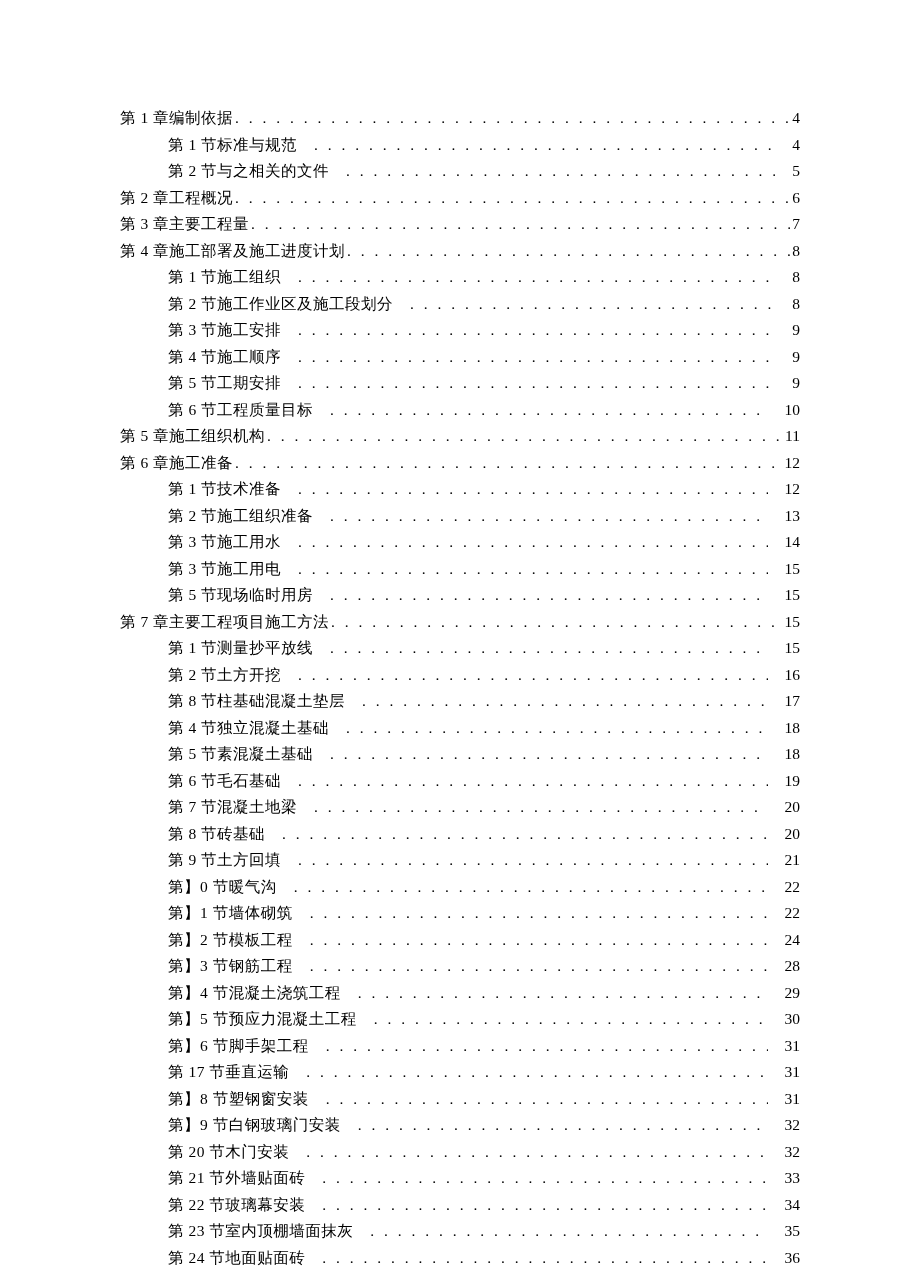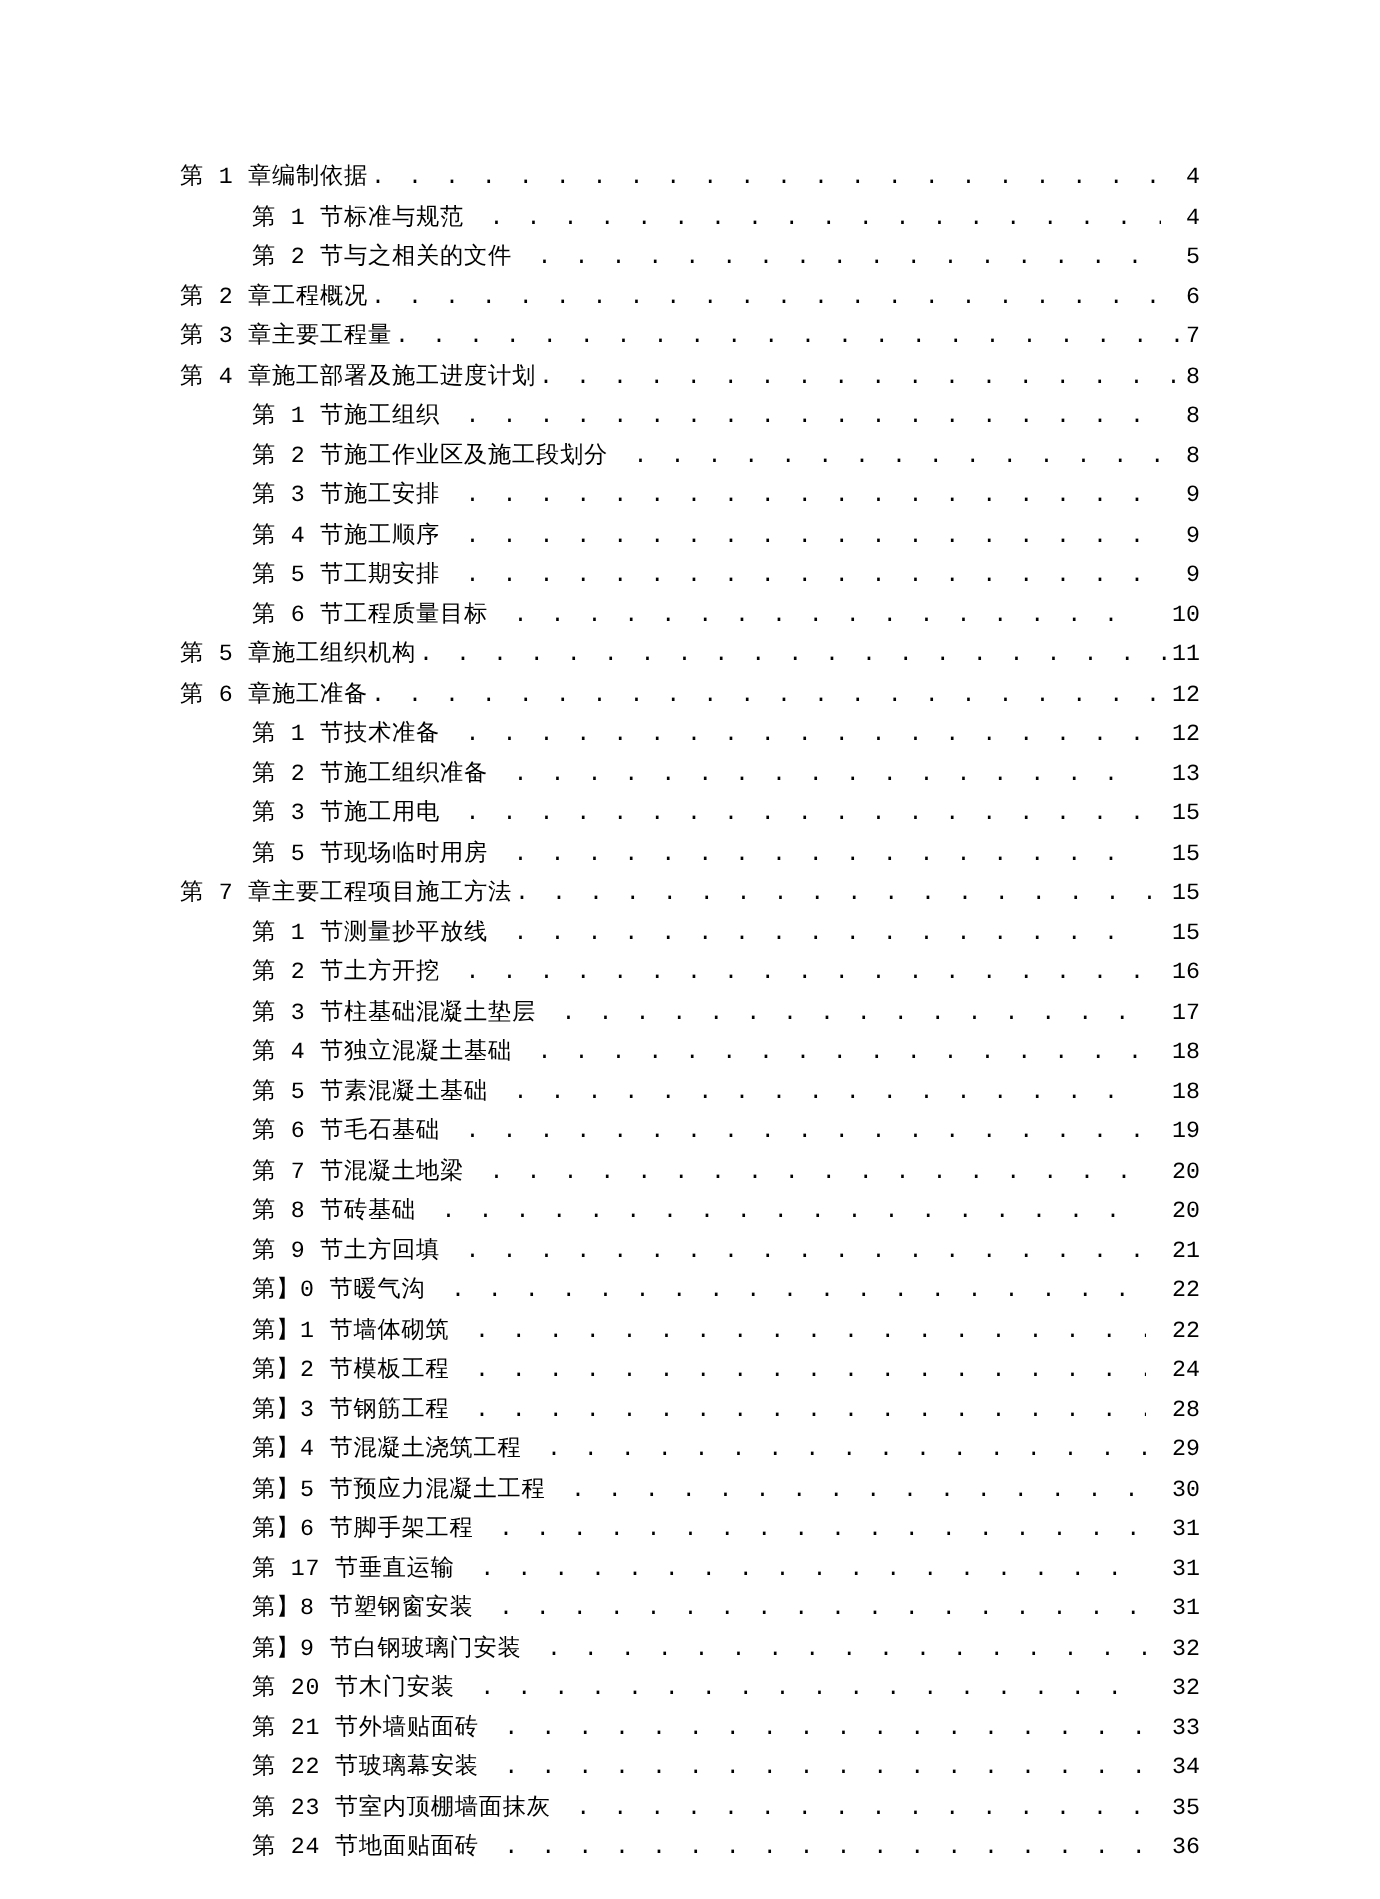--- a/index.html
+++ b/index.html
@@ -15,21 +15,20 @@
     box-sizing: border-box;
     padding: 105px 120px 0 120px;
     color: #000;
   }
   .toc-line {
     display: flex;
     align-items: baseline;
     font-size: 15.5px;
     line-height: 26.5px;
     white-space: nowrap;
-    font-family: Liberation Mono, monospace;
   }
   .toc-line.level-1 { padding-left: 0; }
   .toc-line.level-2 { padding-left: 48px; gap: 15px; }
   .toc-label {
     flex: 0 0 auto;
     letter-spacing: 0.5px;
   }
   .toc-leader {
     flex: 1 1 auto;
     overflow: hidden;
@@ -124,20 +123,25 @@
         <span class="toc-label">第 1 节技术准备 </span>
         <span class="toc-leader"></span>
         <span class="toc-page">12</span>
       </div>
       <div class="toc-line level-2">
         <span class="toc-label">第 2 节施工组织准备 </span>
         <span class="toc-leader"></span>
         <span class="toc-page">13</span>
       </div>
       <div class="toc-line level-2">
+        <span class="toc-label">第 3 节施工用水 </span>
+        <span class="toc-leader"></span>
+        <span class="toc-page">14</span>
+      </div>
+      <div class="toc-line level-2">
         <span class="toc-label">第 3 节施工用电 </span>
         <span class="toc-leader"></span>
         <span class="toc-page">15</span>
       </div>
       <div class="toc-line level-2">
         <span class="toc-label">第 5 节现场临时用房 </span>
         <span class="toc-leader"></span>
         <span class="toc-page">15</span>
       </div>
       <div class="toc-line level-1">
@@ -149,21 +153,21 @@
         <span class="toc-label">第 1 节测量抄平放线 </span>
         <span class="toc-leader"></span>
         <span class="toc-page">15</span>
       </div>
       <div class="toc-line level-2">
         <span class="toc-label">第 2 节土方开挖 </span>
         <span class="toc-leader"></span>
         <span class="toc-page">16</span>
       </div>
       <div class="toc-line level-2">
-        <span class="toc-label">第 3 节柱基础混凝土垫层 </span>
+        <span class="toc-label">第 8 节柱基础混凝土垫层 </span>
         <span class="toc-leader"></span>
         <span class="toc-page">17</span>
       </div>
       <div class="toc-line level-2">
         <span class="toc-label">第 4 节独立混凝土基础 </span>
         <span class="toc-leader"></span>
         <span class="toc-page">18</span>
       </div>
       <div class="toc-line level-2">
         <span class="toc-label">第 5 节素混凝土基础 </span>

